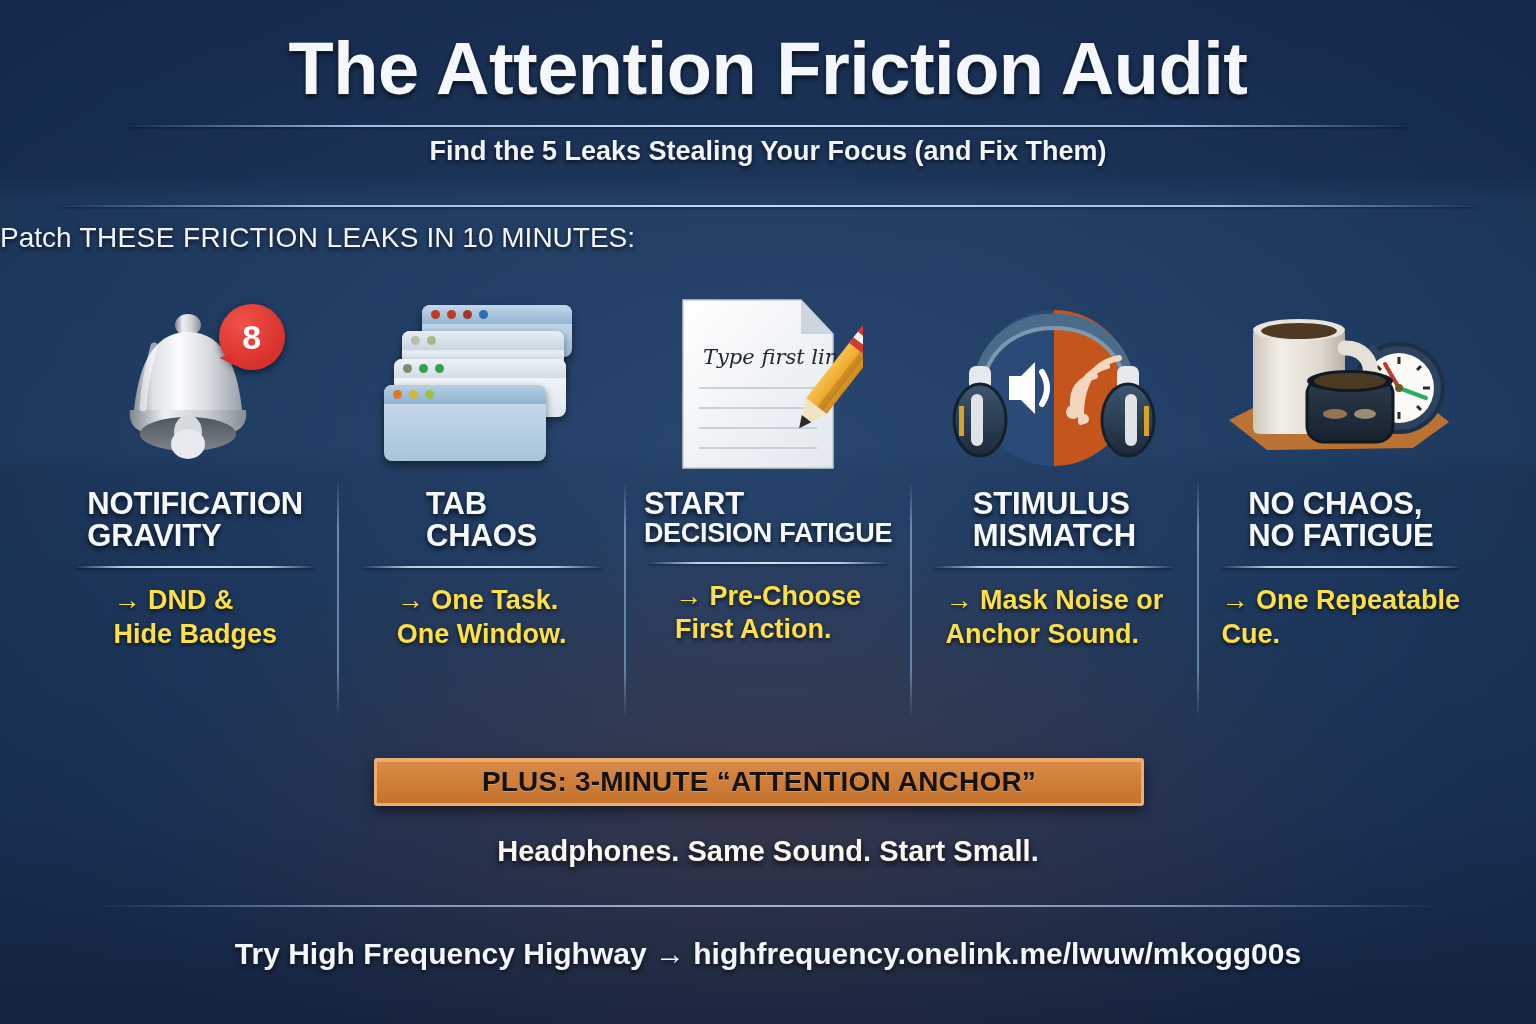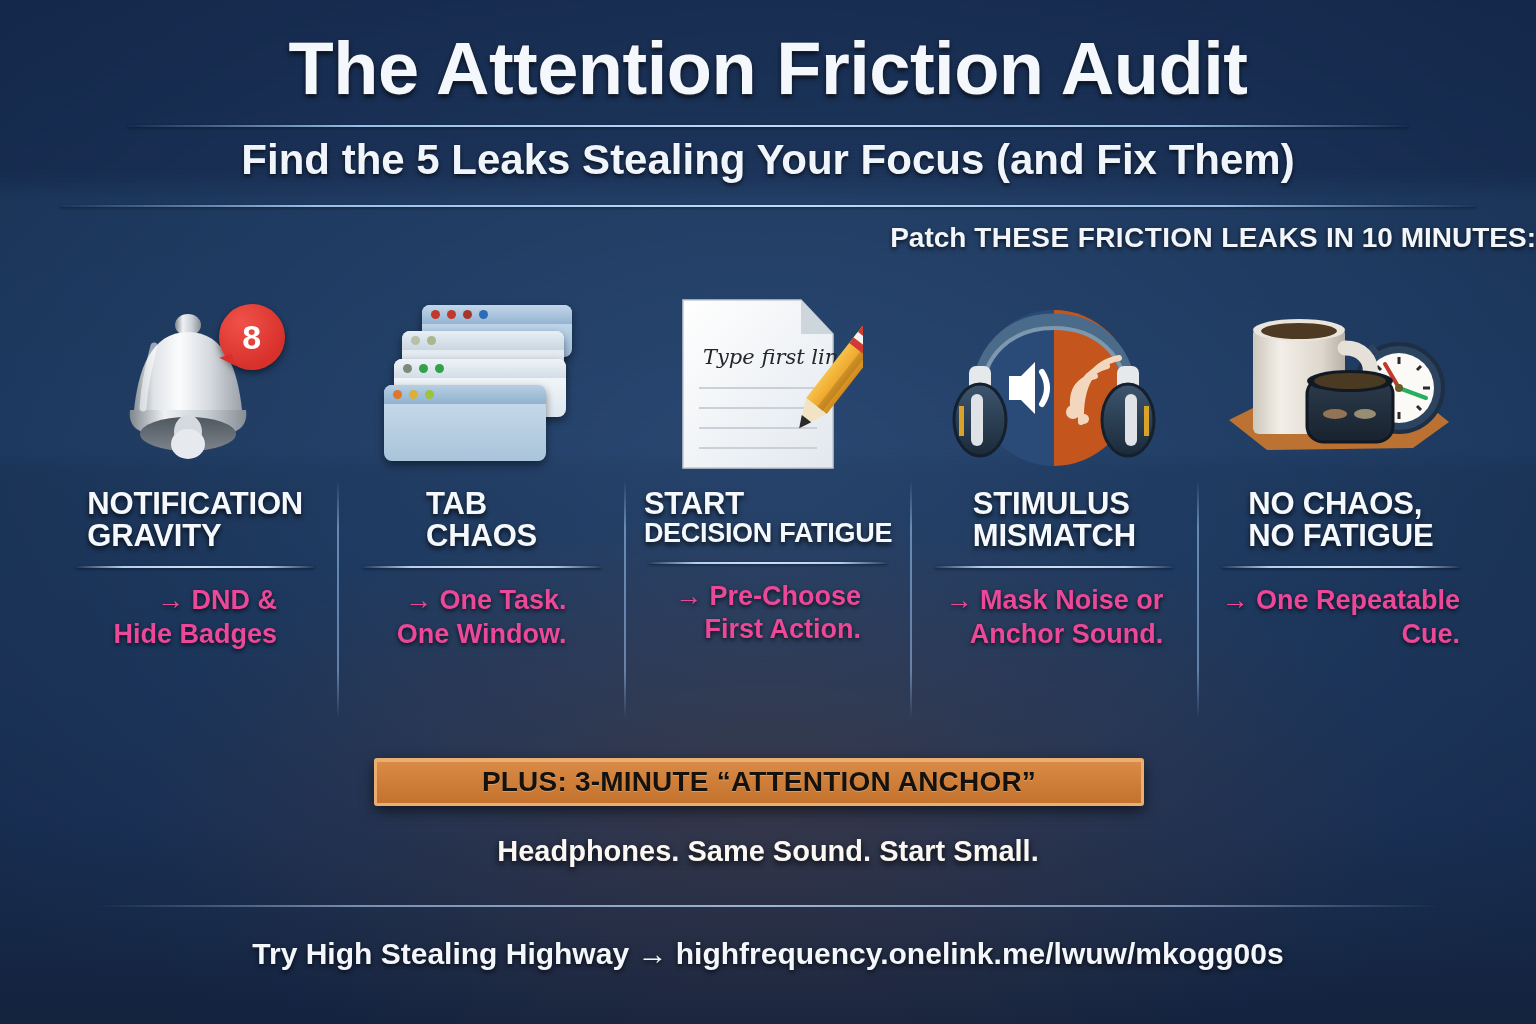--- a/index.html
+++ b/index.html
@@ -46,26 +46,26 @@
   }
   .rule-head{
     position:absolute; left:128px; width:1280px; height:2px;
     background:linear-gradient(90deg, rgba(150,190,235,0) 0%, rgba(178,214,255,.85) 18%, rgba(200,228,255,.95) 50%, rgba(178,214,255,.85) 82%, rgba(150,190,235,0) 100%);
     box-shadow:0 1px 3px rgba(0,0,0,.45);
   }
   .rule-head.r1{ top:125px; }
   .rule-head.r2{ top:205px; left:60px; width:1416px; }
   .subtitle{
     position:absolute; top:136px; left:0; width:1536px;
-    text-align:center; font-size:42px; font-weight:bold; color:#f0f5fb;
+    text-align:center; font-size:27px; font-weight:bold; color:#f0f5fb;
     text-shadow:0 2px 4px rgba(0,0,0,.7);
   }
   .kicker{
     position:absolute; top:222px; left:0; width:1536px;
-    text-align:right; font-size:28px; font-weight:bold; color:#f2f6fb;
+    text-align:left; font-size:28px; font-weight:normal; color:#f2f6fb;
     text-shadow:0 2px 4px rgba(0,0,0,.7);
   }
   .kicker .em{ letter-spacing:.4px; }
 
   
   #columns{
     position:absolute; top:288px; left:52px;
     width:1432px; height:440px;
     display:grid; grid-template-columns:repeat(5,1fr);
   }
@@ -80,22 +80,22 @@
     color:#f5f9fd; text-shadow:0 3px 5px rgba(0,0,0,.72);
     padding-top:4px; letter-spacing:-.2px;
   }
   .heading .sm{ font-size:27px; letter-spacing:-.3px; }
   .rule-col{
     width:238px; height:2px; margin:14px 0 16px;
     background:linear-gradient(90deg, rgba(170,205,245,0) 0%, rgba(196,224,255,.9) 20%, rgba(210,232,255,.95) 50%, rgba(196,224,255,.9) 80%, rgba(170,205,245,0) 100%);
     box-shadow:0 1px 3px rgba(0,0,0,.5);
   }
   .action{
-    text-align:right; font-size:27px; font-weight:bold; line-height:1.25;
-    color:#ec4899; text-shadow:0 2px 4px rgba(0,0,0,.7);
+    text-align:left; font-size:27px; font-weight:bold; line-height:1.25;
+    color:#fde047; text-shadow:0 2px 4px rgba(0,0,0,.7);
   }
 
   
   
   .bell{ position:relative; width:175px; height:160px; }
   .badge{
     position:absolute; right:-2px; top:-2px; width:66px; height:66px; border-radius:50%;
     background:radial-gradient(circle at 35% 28%, #f0514a, #d8312b 70%);
     color:#fff; font-size:34px; font-weight:bold;
     display:flex; align-items:center; justify-content:center;
@@ -408,15 +408,15 @@
     </div>
 
   </div>
 
   <div id="banner">
     <span class="txt">PLUS: 3-MINUTE “ATTENTION ANCHOR”</span>
   </div>
   <div class="tagline">Headphones.  Same Sound.  Start Small.</div>
 
   <div class="rule-foot"></div>
-  <div class="footer">Try High Stealing Highway → highfrequency.onelink.me/lwuw/mkogg00s</div>
+  <div class="footer">Try High Frequency Highway → highfrequency.onelink.me/lwuw/mkogg00s</div>
 
 </div>
 
 </body></html>

